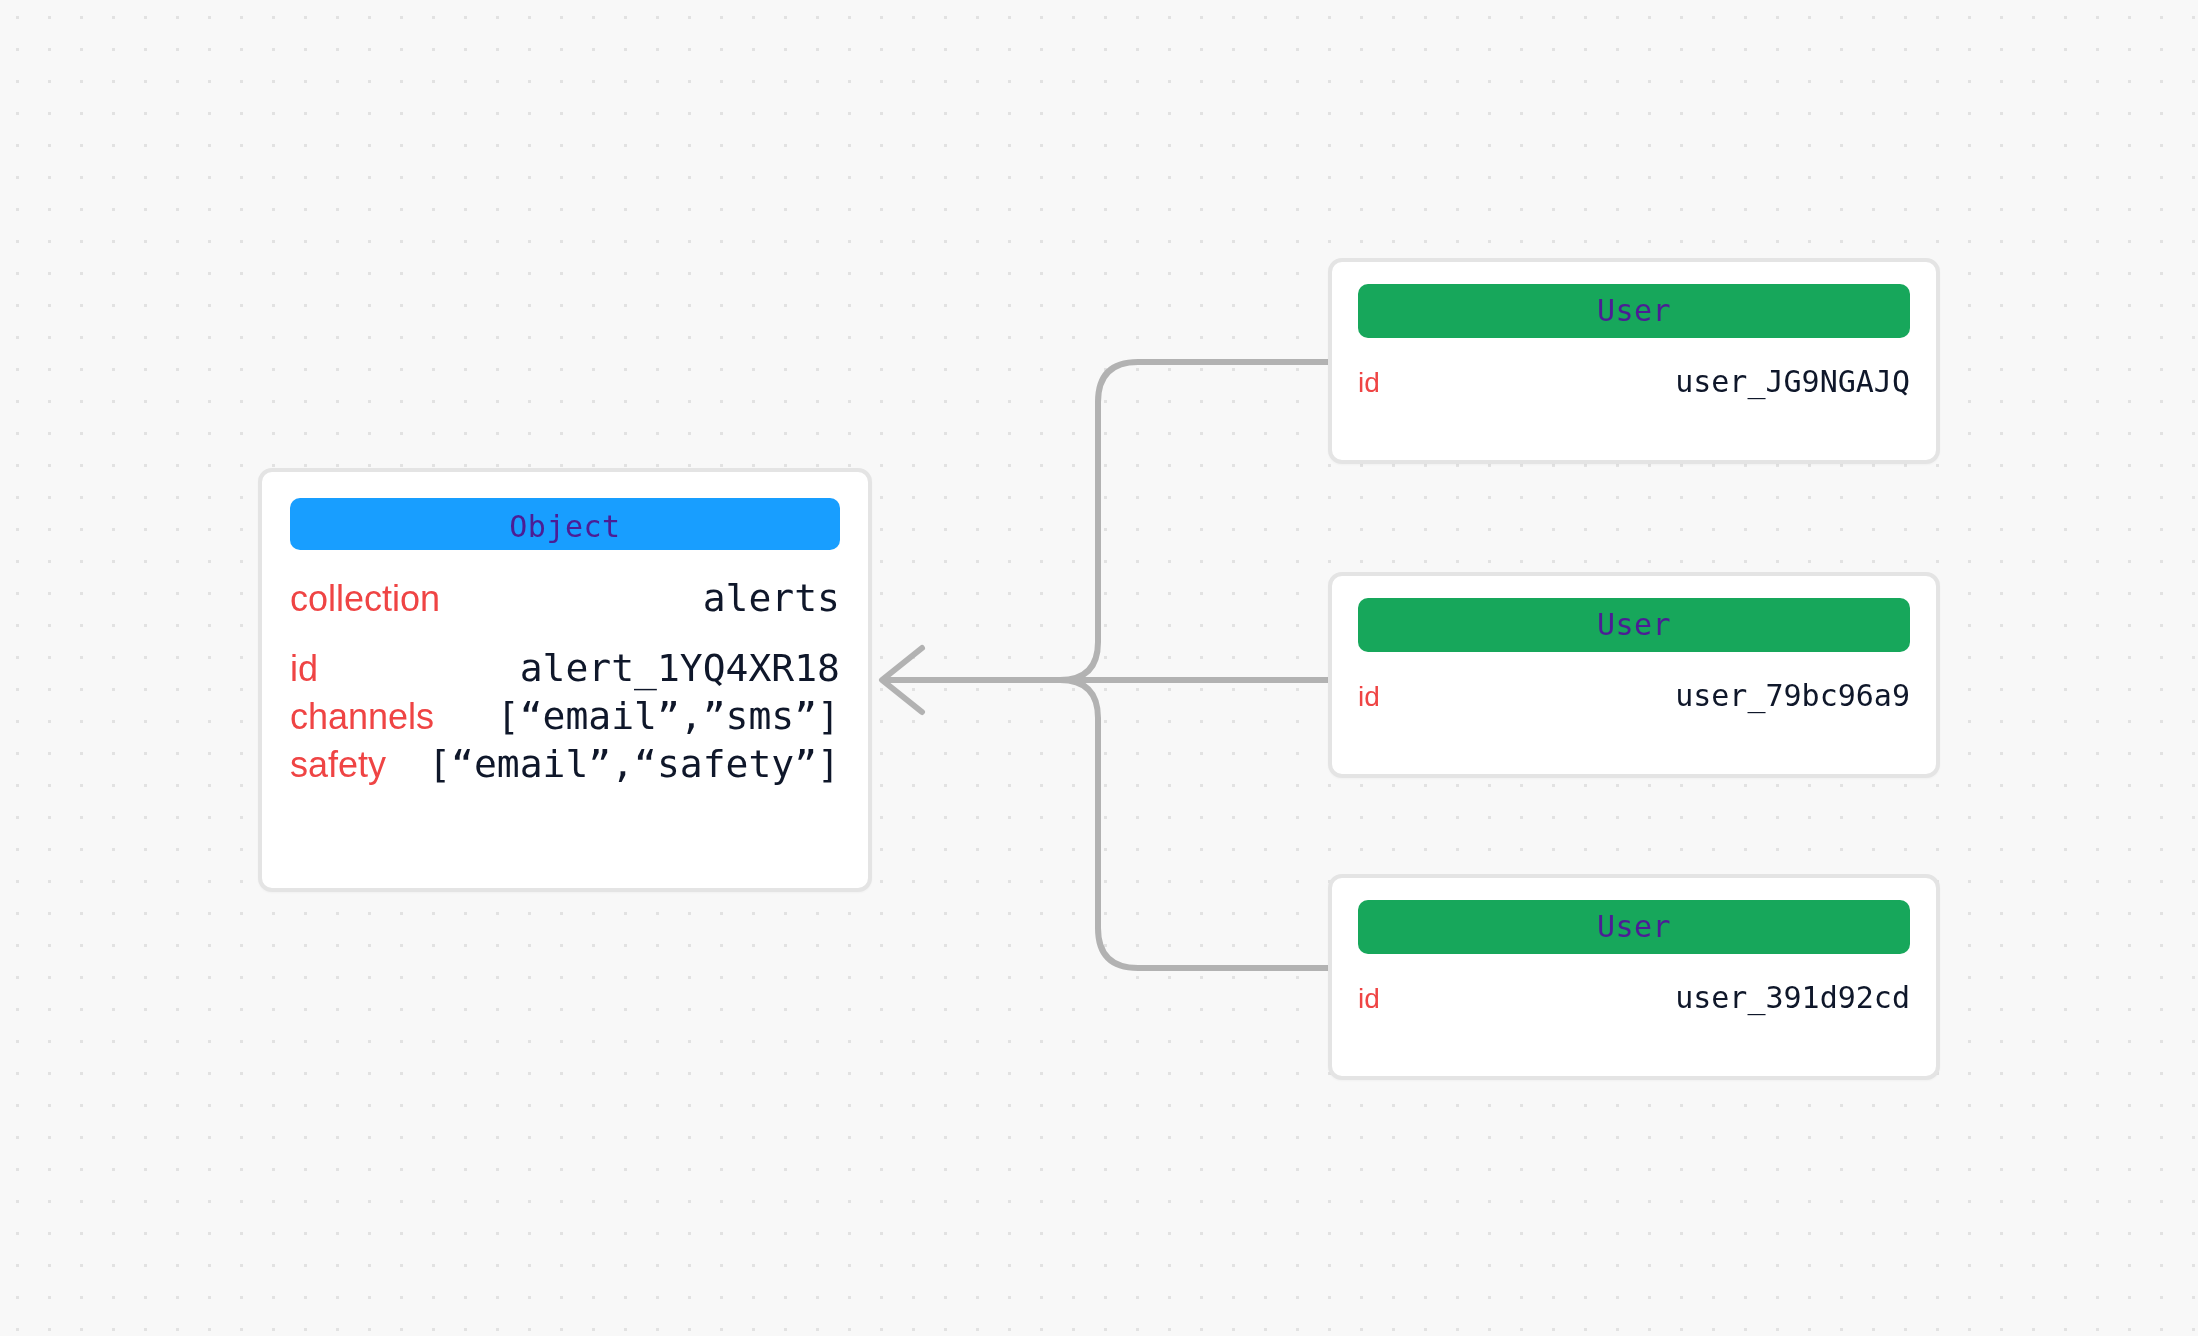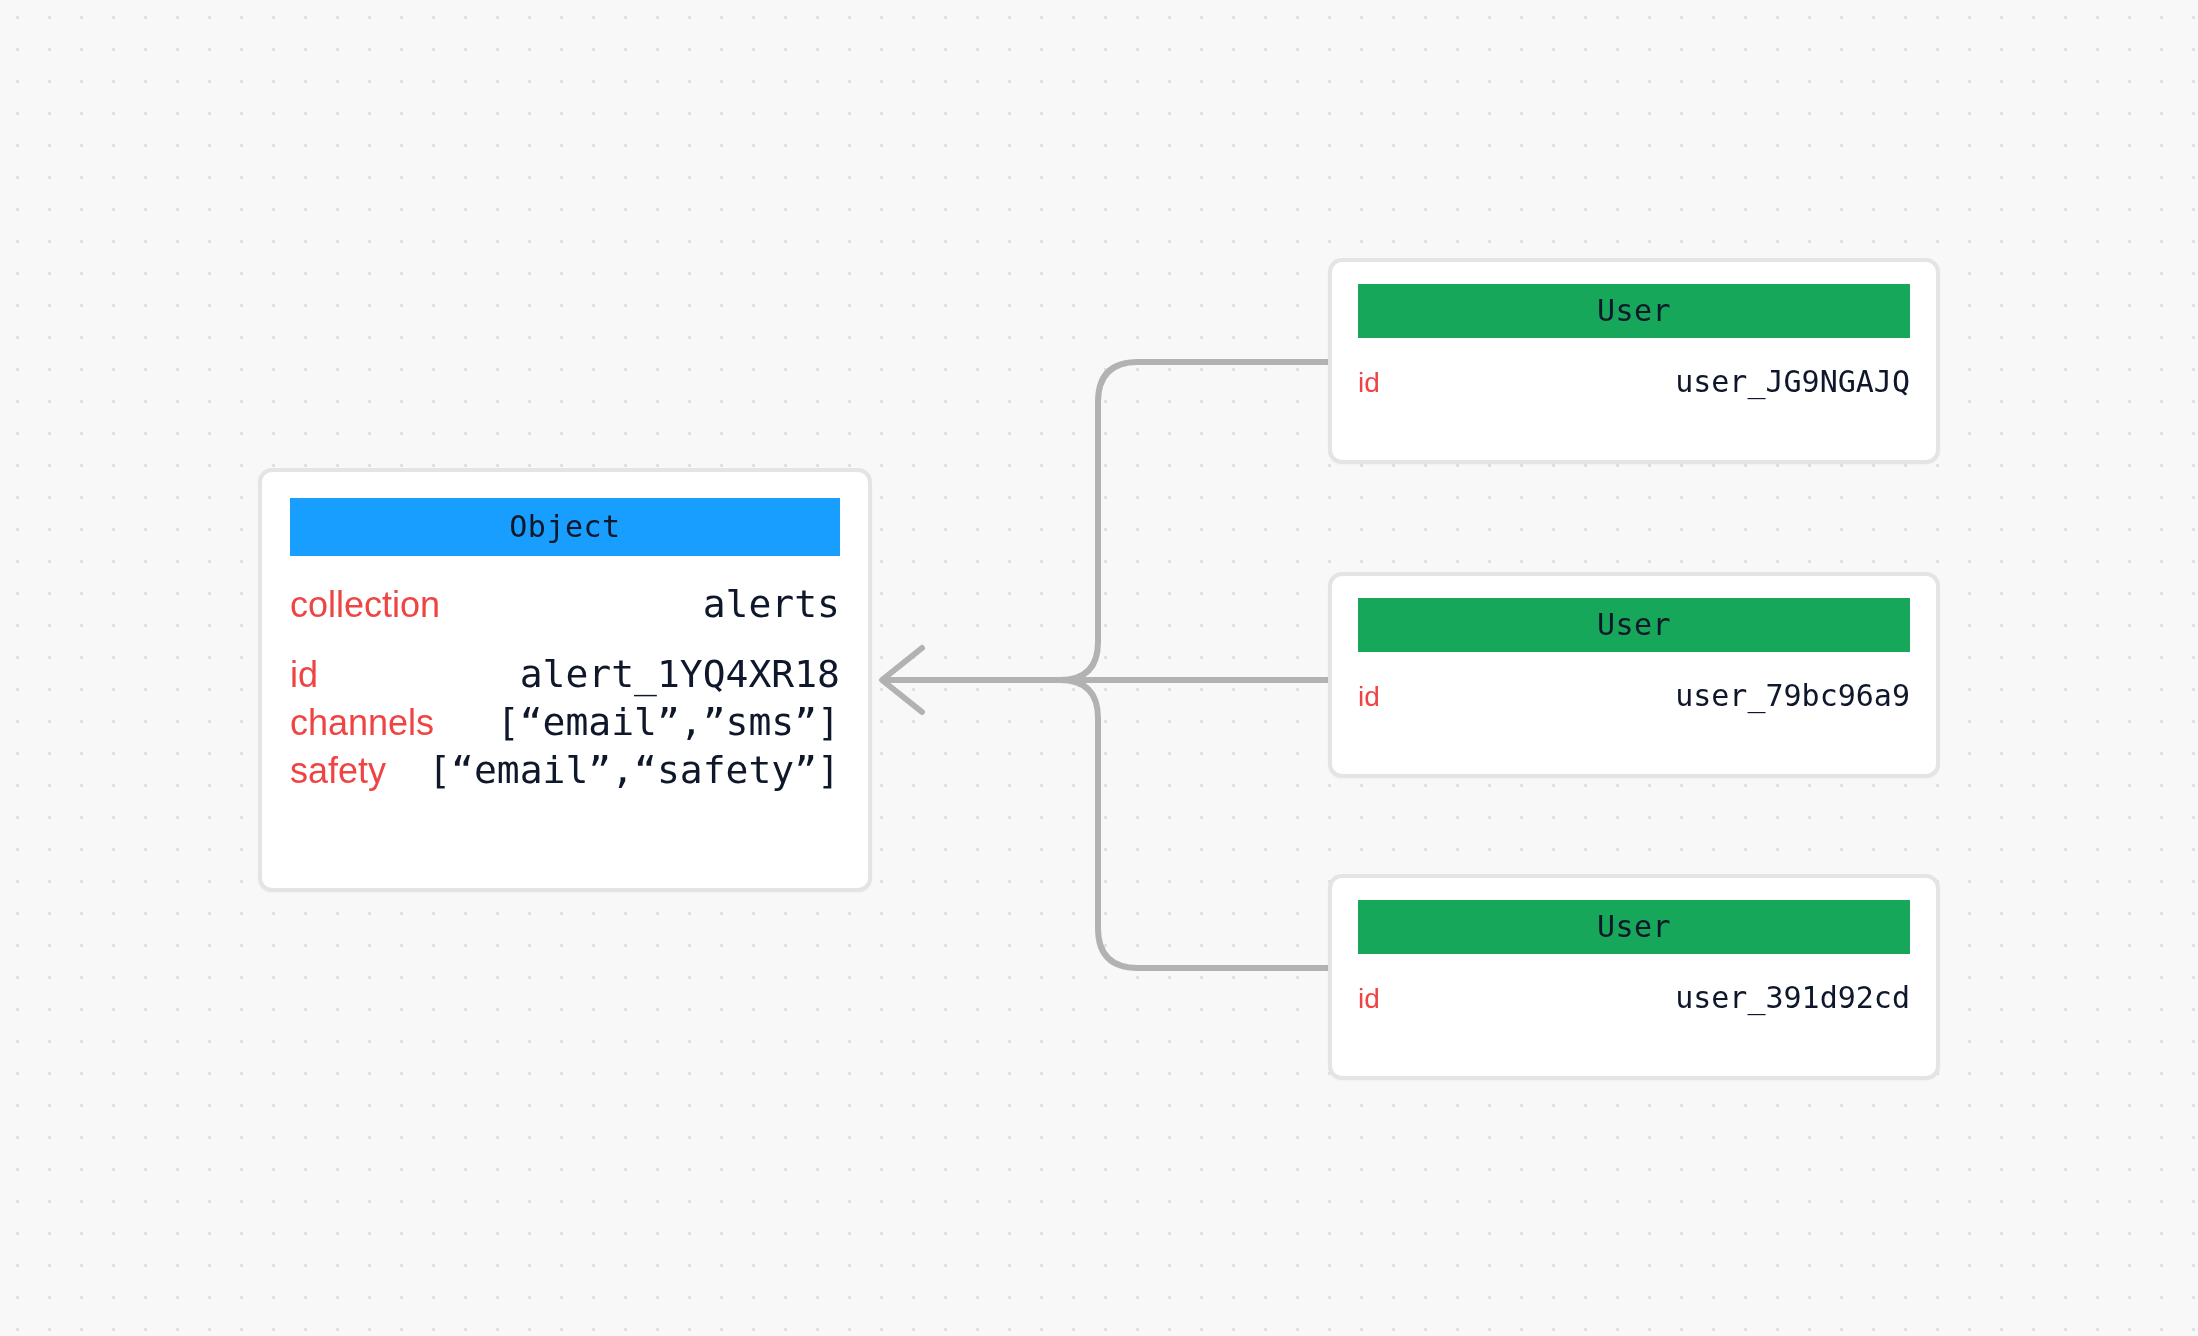--- a/index.html
+++ b/index.html
@@ -41,23 +41,23 @@
     position: absolute;
     box-sizing: border-box;
     background: #FFFFFF;
     border: 4px solid #E4E4E4;
     border-radius: 14px;
     box-shadow: 0 1px 2px rgba(0,0,0,0.03);
   }
 
   .node-header {
     box-sizing: border-box;
-    border-radius: 0;
+    border-radius: 10px;
     text-align: center;
-    color: #0f172a;
+    color: #4c1d95;
     font-family: "DejaVu Sans Mono", monospace;
     letter-spacing: 0.5px;
   }
 
   .node-body {
     box-sizing: border-box;
   }
 
   .field-row {
     display: flex;
@@ -81,21 +81,21 @@
 
   
   #object-node {
     left: 258px;
     top: 468px;
     width: 614px;
     height: 424px;
   }
   #object-node .node-header {
     margin: 26px 28px 0 28px;
-    height: 58px;
+    height: 52px;
     line-height: 58px;
     background: #189EFF;
     font-size: 30px;
   }
   #object-node .node-body {
     padding: 26px 28px 0 28px;
   }
   #object-node .field-key { font-size: 36px; }
   #object-node .field-val { font-size: 38px; }
   #object-node .group-gap { height: 26px; }

